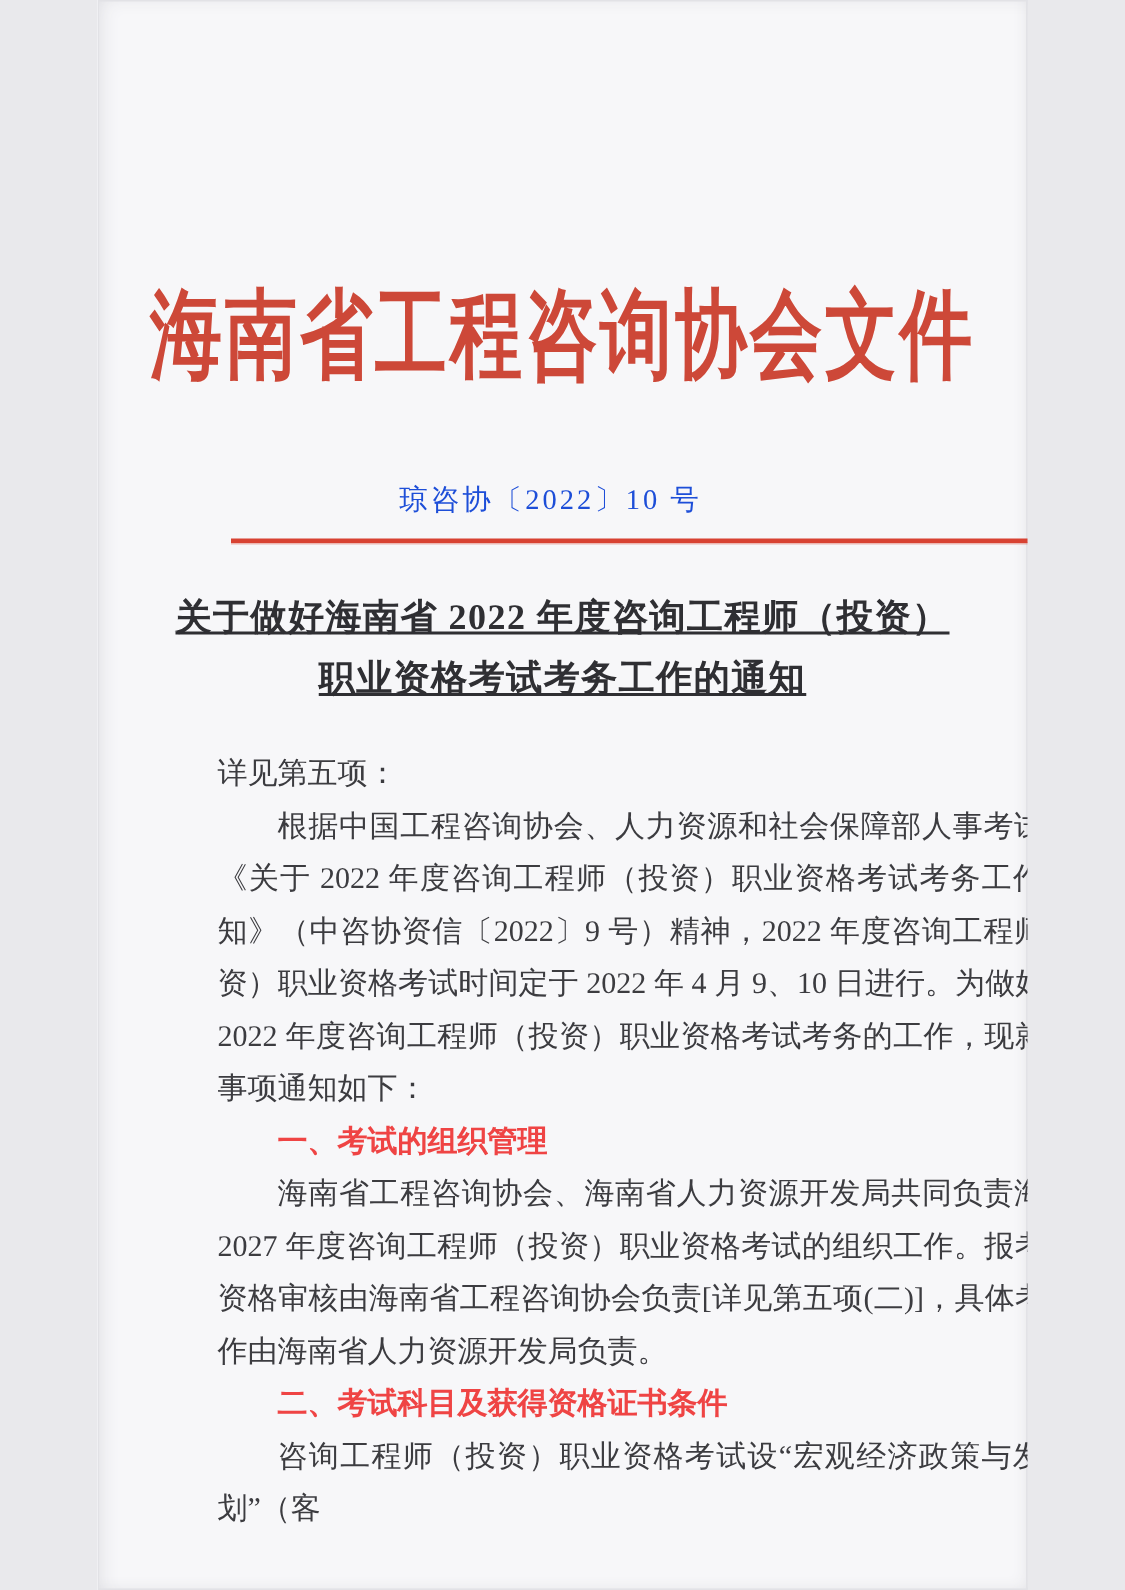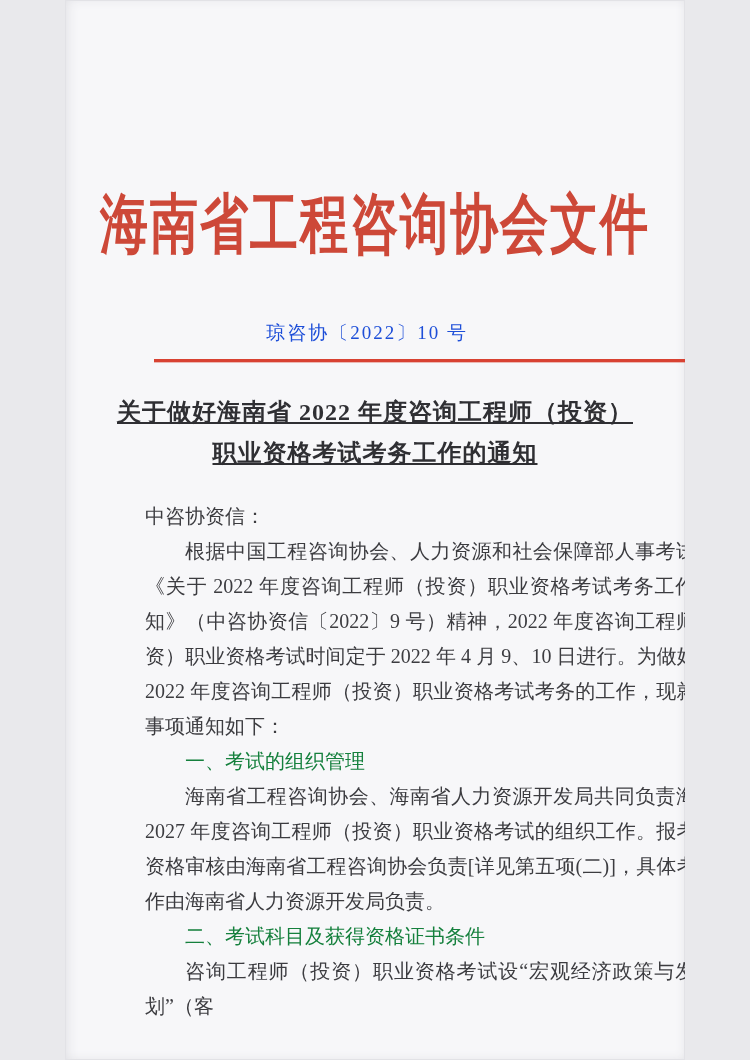--- a/index.html
+++ b/index.html
@@ -84,23 +84,23 @@
     color: var(--body-text, #3c3c40);
   }
   .doc-body p {
     margin: 0;
     padding: 0;
   }
   .doc-body p.indent {
     text-indent: 2em;
   }
   .doc-body p.heading {
-    font-weight: normal;
+    font-weight: bold;
     text-indent: 2em;
-    color: #15803d;
+    color: #ef4444;
   }
 </style>
 </head>
 <body>
 
 <div class="page">
 
   <div class="letterhead">
     <span>海南省工程咨询协会文件</span>
   </div>
@@ -108,21 +108,21 @@
   <div class="doc-number">琼咨协〔2022〕10 号</div>
 
   <div class="red-rule"></div>
 
   <div class="doc-title">
     <div>关于做好海南省 2022 年度咨询工程师（投资）</div>
     <div>职业资格考试考务工作的通知</div>
   </div>
 
   <div class="doc-body">
-      <p class="">中咨协资信：</p>
+      <p class="">详见第五项：</p>
       <p class="indent">根据中国工程咨询协会、人力资源和社会保障部人事考试中心《关于 2022 年度咨询工程师（投资）职业资格考试考务工作的通知》（中咨协资信〔2022〕9 号）精神，2022 年度咨询工程师（投资）职业资格考试时间定于 2022 年 4 月 9、10 日进行。为做好我省 2022 年度咨询工程师（投资）职业资格考试考务的工作，现就有关事项通知如下：</p>
       <p class="heading">一、考试的组织管理</p>
       <p class="indent">海南省工程咨询协会、海南省人力资源开发局共同负责海南省 2027 年度咨询工程师（投资）职业资格考试的组织工作。报考人员资格审核由海南省工程咨询协会负责[详见第五项(二)]，具体考务工作由海南省人力资源开发局负责。</p>
       <p class="heading">二、考试科目及获得资格证书条件</p>
       <p class="indent">咨询工程师（投资）职业资格考试设“宏观经济政策与发展规划”（客</p>
     </div>
 
 </div>
 
 </body></html>

